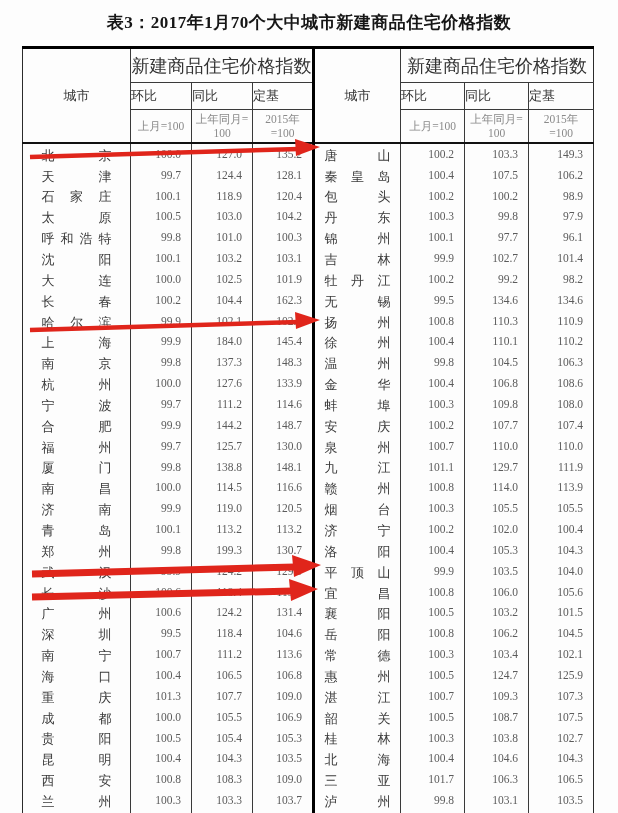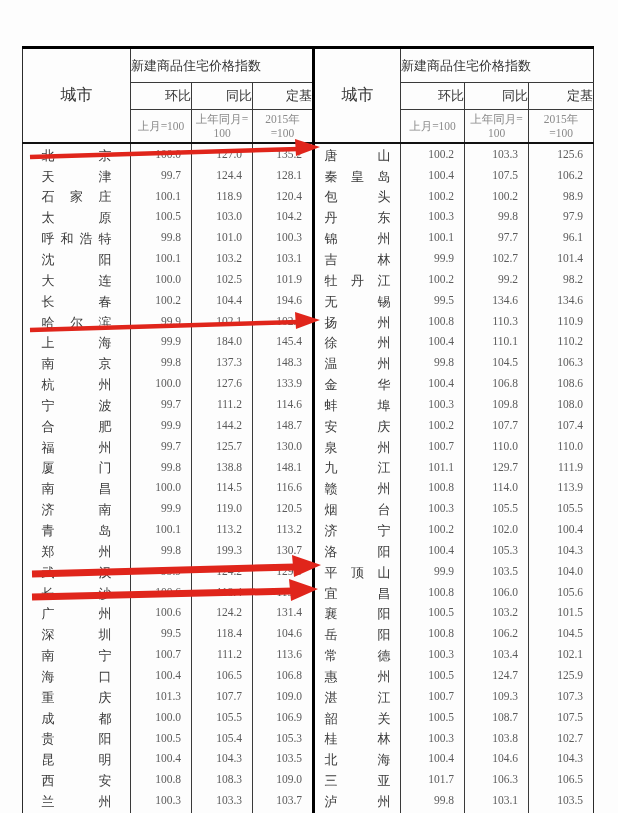--- a/index.html
+++ b/index.html
@@ -22,24 +22,24 @@
     border-left:1.5px solid #2b2b2b;
     border-right:1.5px solid #2b2b2b;
     border-top:3px solid #000;
     border-bottom:3px solid #000;
   }
   .tbl th,.tbl td{padding:0;margin:0;font-weight:normal;}
   
   .b1{border-left:1px solid #3a3a3a;}
   .b3{border-left:3px solid #000;}
   
-  th.city-h{font-size:16px;color:#333;text-align:center;}
+  th.city-h{font-size:13px;color:#333;text-align:center;}
   .hb{border-bottom:2px solid #111;}
-  tr.hr-group th.grp{height:33px;font-size:13px;color:#333;text-align:left;border-bottom:1px solid #3a3a3a;}
-  tr.hr-labels th{height:26px;font-size:13px;color:#333;text-align:right;border-bottom:1px solid #3a3a3a;}
+  tr.hr-group th.grp{height:33px;font-size:18px;color:#333;text-align:center;border-bottom:1px solid #3a3a3a;}
+  tr.hr-labels th{height:26px;font-size:13px;color:#333;text-align:left;border-bottom:1px solid #3a3a3a;}
   tr.hr-sub th{height:32px;font-size:11.5px;color:#8a8a8a;text-align:center;line-height:1.25;vertical-align:middle;}
   tr.hr-sub th span{display:block;}
   
   .tbl tbody td{height:19.05px;line-height:19.05px;vertical-align:middle;}
   td.num{text-align:right;padding-right:10px;font-size:11.5px;color:#5b5b5b;}
   td.cityc{text-align:center;}
   .cname{
     display:inline-block;vertical-align:middle;
     font-size:13px;color:#3a3a3a;line-height:19.05px;
     text-align:justify;text-align-last:justify;text-justify:inter-character;
@@ -49,20 +49,21 @@
   
   svg.arrows{position:absolute;left:0;top:0;pointer-events:none;}
   .arrow-stroke{stroke:var(--arrow-color,#e0251b);fill:none;stroke-linecap:butt;}
   .arrow-head{fill:var(--arrow-color,#e0251b);stroke:none;}
 </style>
 </head>
 <body>
 
 <div class="page">
 
+  <div class="title">表3：2017年1月70个大中城市新建商品住宅价格指数</div>
 
   <table class="tbl">
     <colgroup>
       <col style="width:108px">
         <col style="width:61px">
         <col style="width:61px">
         <col style="width:61px">
       <col style="width:87px">
         <col style="width:64px">
         <col style="width:64px">
@@ -110,21 +111,21 @@
     </thead>
     <tbody>
         <tr>
           <td class="cityc"><span class="cname left">北京</span></td>
           <td class="num b1">100.0</td>
           <td class="num b1">127.0</td>
           <td class="num b1">135.2</td>
           <td class="cityc b3"><span class="cname right">唐山</span></td>
           <td class="num b1">100.2</td>
           <td class="num b1">103.3</td>
-          <td class="num b1">125.6</td>
+          <td class="num b1">149.3</td>
         </tr>
         <tr>
           <td class="cityc"><span class="cname left">天津</span></td>
           <td class="num b1">99.7</td>
           <td class="num b1">124.4</td>
           <td class="num b1">128.1</td>
           <td class="cityc b3"><span class="cname right">秦皇岛</span></td>
           <td class="num b1">100.4</td>
           <td class="num b1">107.5</td>
           <td class="num b1">106.2</td>
@@ -176,21 +177,21 @@
           <td class="num b1">101.9</td>
           <td class="cityc b3"><span class="cname right">牡丹江</span></td>
           <td class="num b1">100.2</td>
           <td class="num b1">99.2</td>
           <td class="num b1">98.2</td>
         </tr>
         <tr>
           <td class="cityc"><span class="cname left">长春</span></td>
           <td class="num b1">100.2</td>
           <td class="num b1">104.4</td>
-          <td class="num b1">194.6</td>
+          <td class="num b1">162.3</td>
           <td class="cityc b3"><span class="cname right">无锡</span></td>
           <td class="num b1">99.5</td>
           <td class="num b1">134.6</td>
           <td class="num b1">134.6</td>
         </tr>
         <tr>
           <td class="cityc"><span class="cname left">哈尔滨</span></td>
           <td class="num b1">99.9</td>
           <td class="num b1">102.1</td>
           <td class="num b1">102.5</td>

